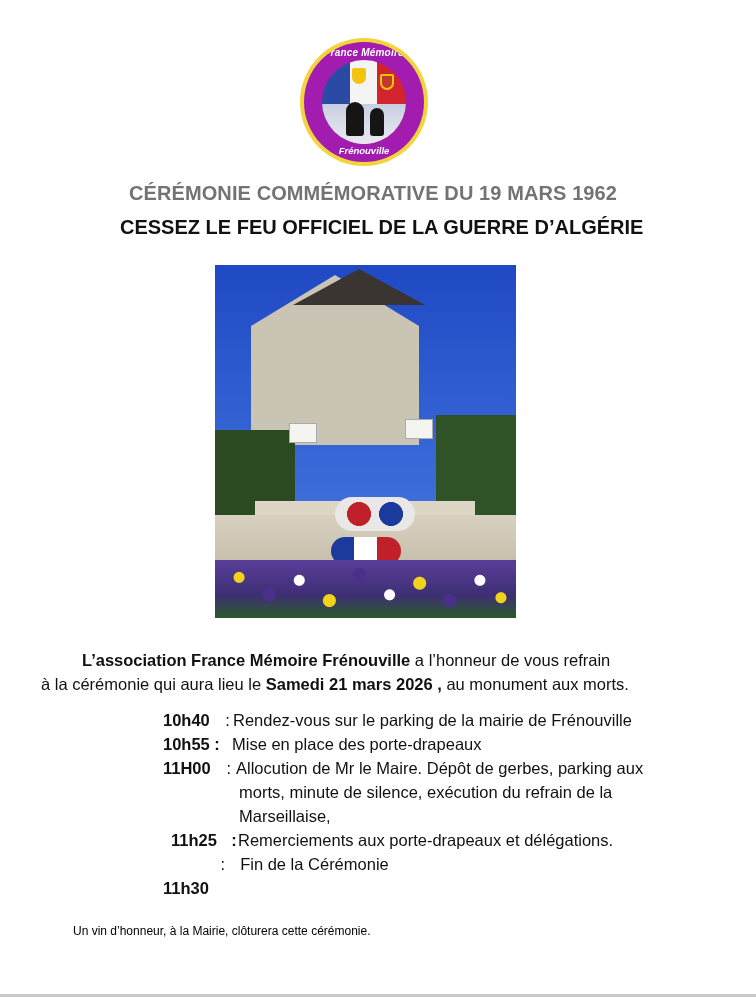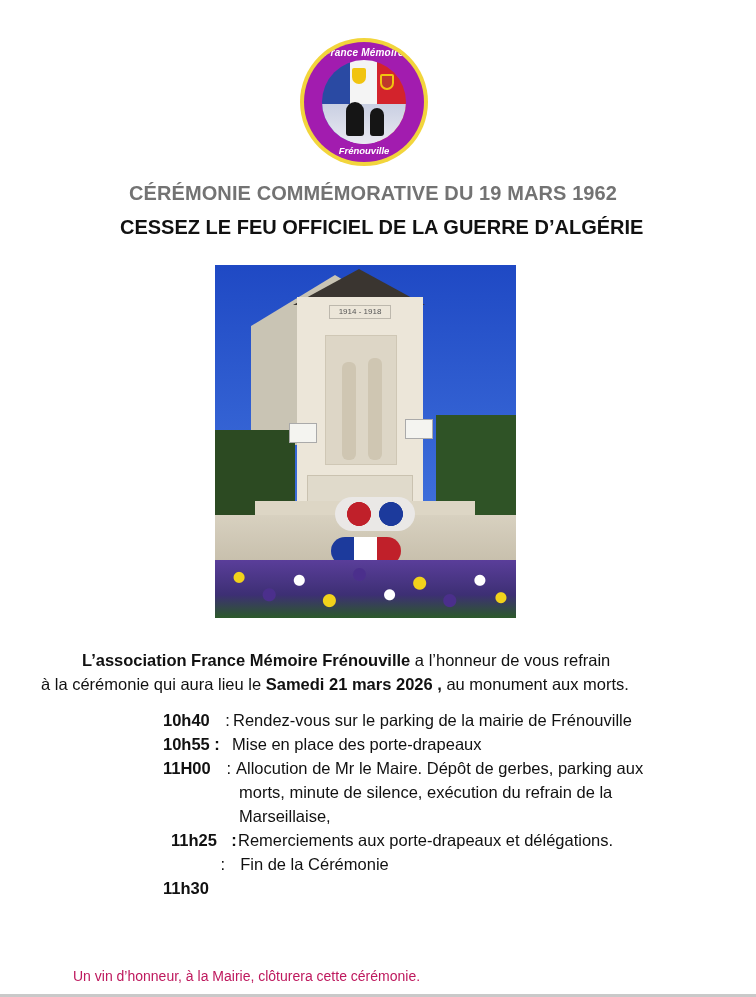--- a/index.html
+++ b/index.html
@@ -121,21 +121,21 @@
     .intro .line1 { position: absolute; left: 82px; top: 0; white-space: nowrap; }
     .intro .line2 { position: absolute; left: 41px; top: 24px; white-space: nowrap; }
     .intro b { font-weight: bold; }
 
     .schedule { position: absolute; top: 708px; left: 0; width: 756px; font-size: 16.5px; line-height: 24px; color: #111; }
     .sched-row { position: absolute; white-space: nowrap; }
     .sched-time { position: absolute; font-weight: bold; }
     .sched-text { position: absolute; }
 
     .closing {
-      position: absolute; top: 968px; left: 73px; font-size: 14px; color: #be185d; white-space: nowrap;
+      position: absolute; top: 924px; left: 73px; font-size: 12px; color: #000000; white-space: nowrap;
     }
 
     .bottom-rule {
       position: absolute; left: 0; top: 994px; width: 756px; height: 3px; background: #c9c9c9;
     }
   </style>
 </head>
 <body>
 
 <div class="logo">
@@ -154,25 +154,20 @@
 
 <div class="title">CÉRÉMONIE COMMÉMORATIVE DU 19 MARS 1962</div>
 <div class="subtitle">CESSEZ LE FEU OFFICIEL DE LA GUERRE D’ALGÉRIE</div>
 
 <div class="photo">
   <div class="sky"></div>
   <div class="church"></div>
   <div class="hedge-left"></div>
   <div class="hedge-right"></div>
   <div class="monument-top"></div>
-  <div class="monument">
-    <div class="date-panel">1914 - 1918</div>
-    <div class="relief"></div>
-    <div class="names"></div>
-  </div>
   <div class="plaque" style="left:74px;top:158px;width:28px;height:20px;"></div>
   <div class="plaque" style="left:190px;top:154px;width:28px;height:20px;"></div>
   <div class="base-top"></div>
   <div class="base"></div>
   <div class="wreath1"></div>
   <div class="wreath2"></div>
   <div class="flowers"></div>
 </div>
 
 <div class="intro">

